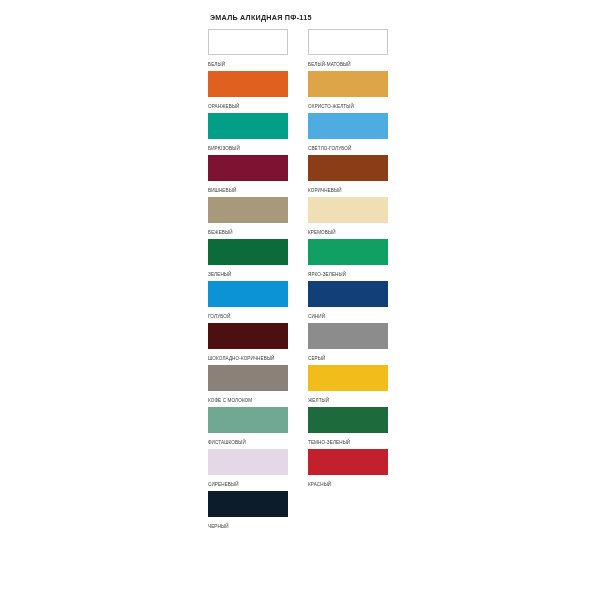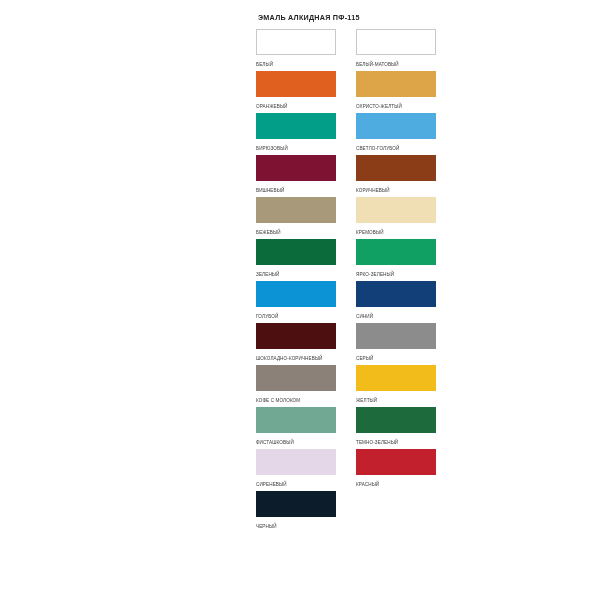--- a/index.html
+++ b/index.html
@@ -14,21 +14,20 @@
     overflow: hidden;
     position: relative;
   }
 
   #sheet {
     position: absolute;
     left: 208px;
     top: 0px;
     width: 200px;
     height: 600px;
-    margin-left: 48px;
   }
 
   #chart-title {
     font-size: 7.2px;
     font-weight: bold;
     letter-spacing: 0.25px;
     color: #232323;
     padding-top: 13px;
     padding-left: 2px;
     white-space: nowrap;

